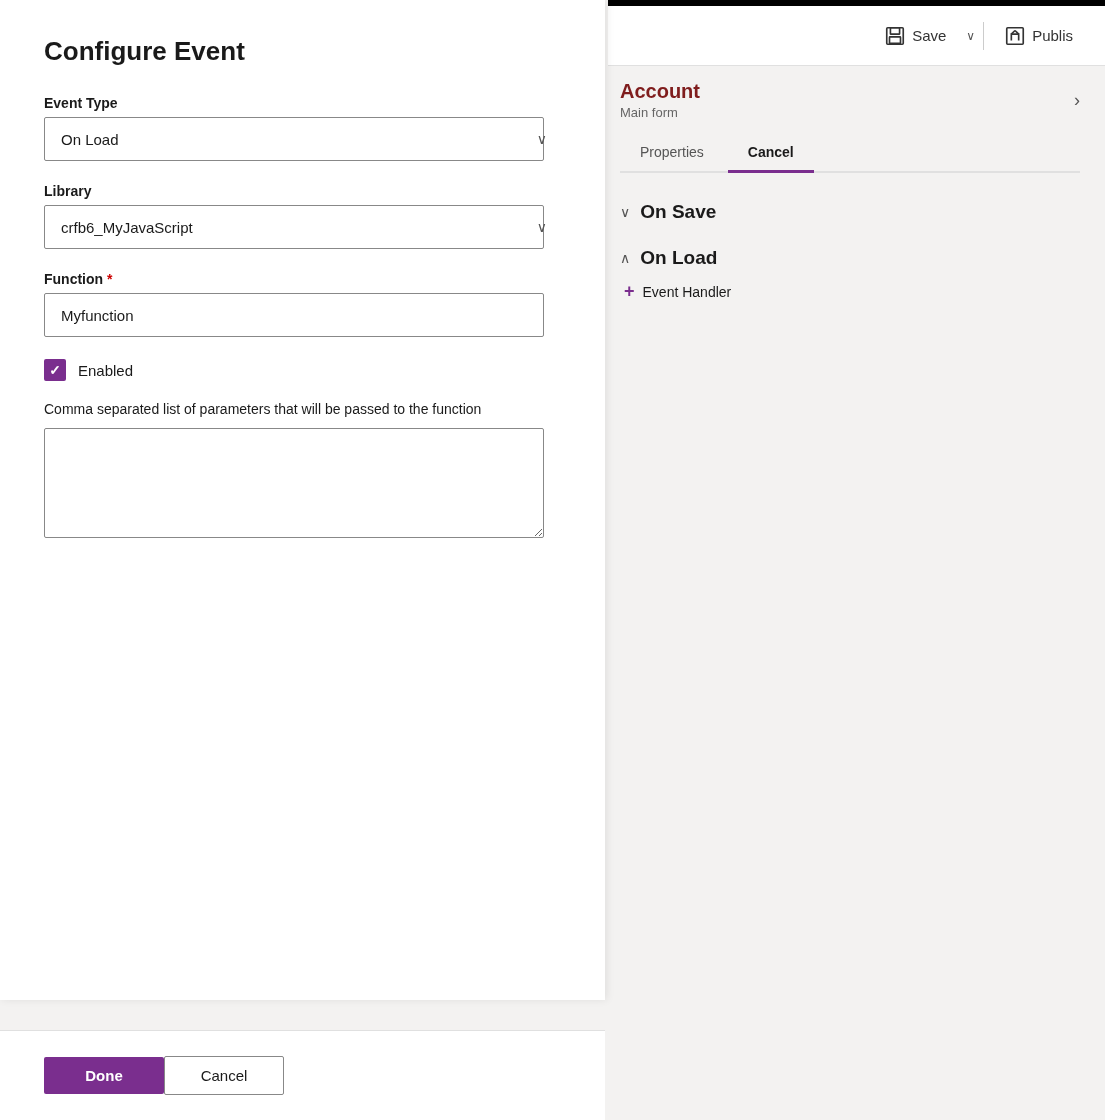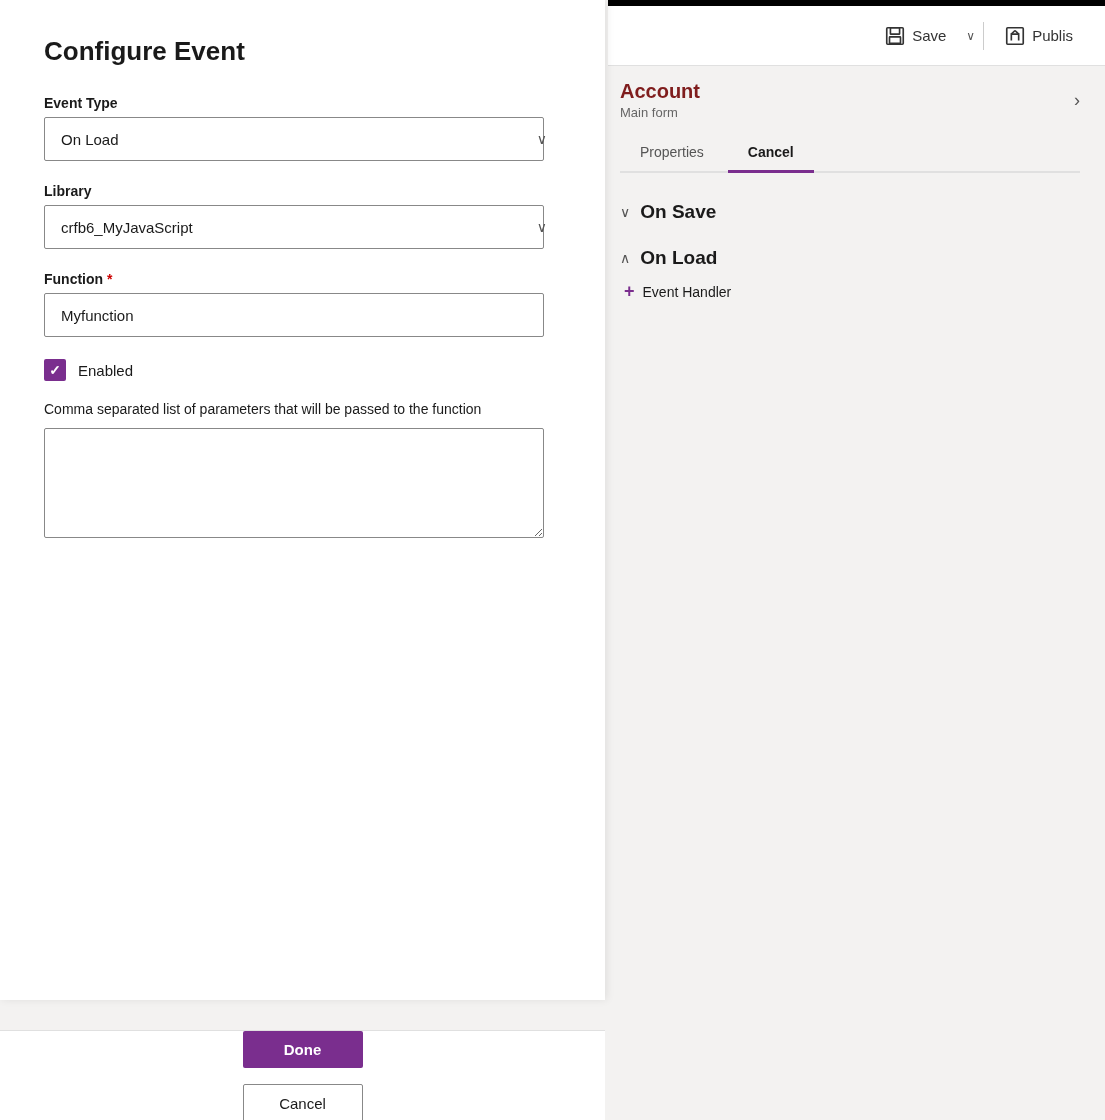--- a/index.html
+++ b/index.html
@@ -290,22 +290,20 @@
     .dialog-footer {
       position: absolute;
       bottom: 0; left: 0;
       width: 605px;
       height: 90px;
       background: #fff;
       border-top: 1px solid #e0e0e0;
       display: flex;
       align-items: center;
       padding: 0 44px;
-      gap: 16px;
-      flex-direction: column;
     }
     .btn-done {
       background: #7a2e8e;
       color: #fff;
       border: none;
       border-radius: 2px;
       padding: 10px 32px;
       font-size: 15px;
       font-weight: 700;
       cursor: pointer;

